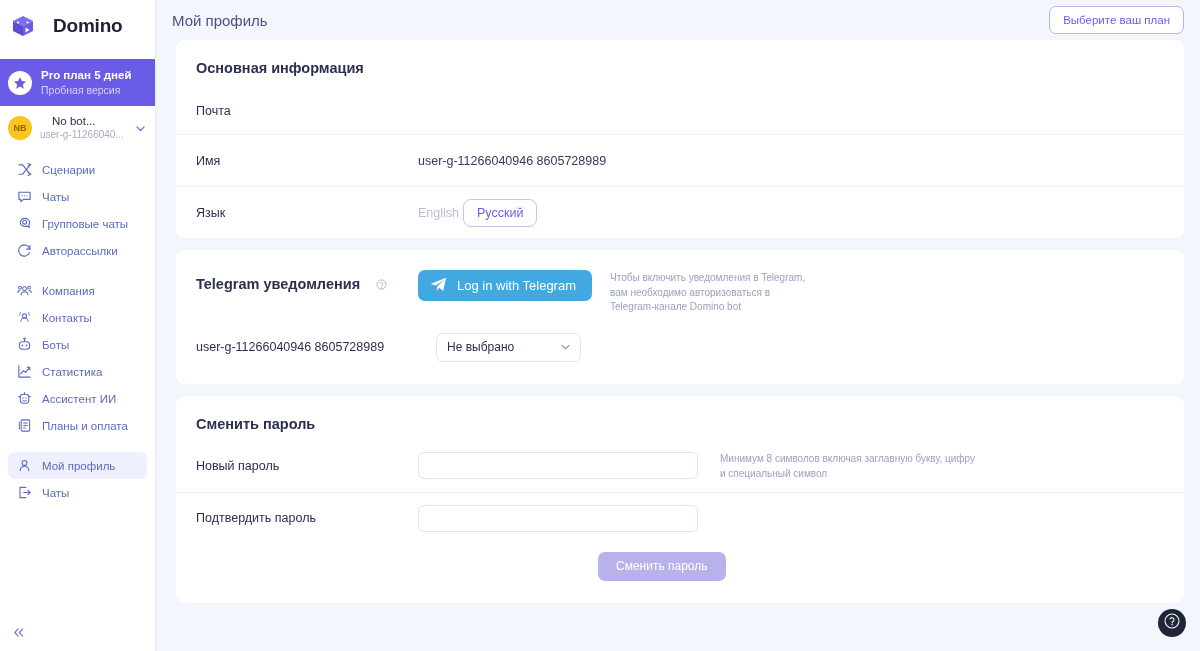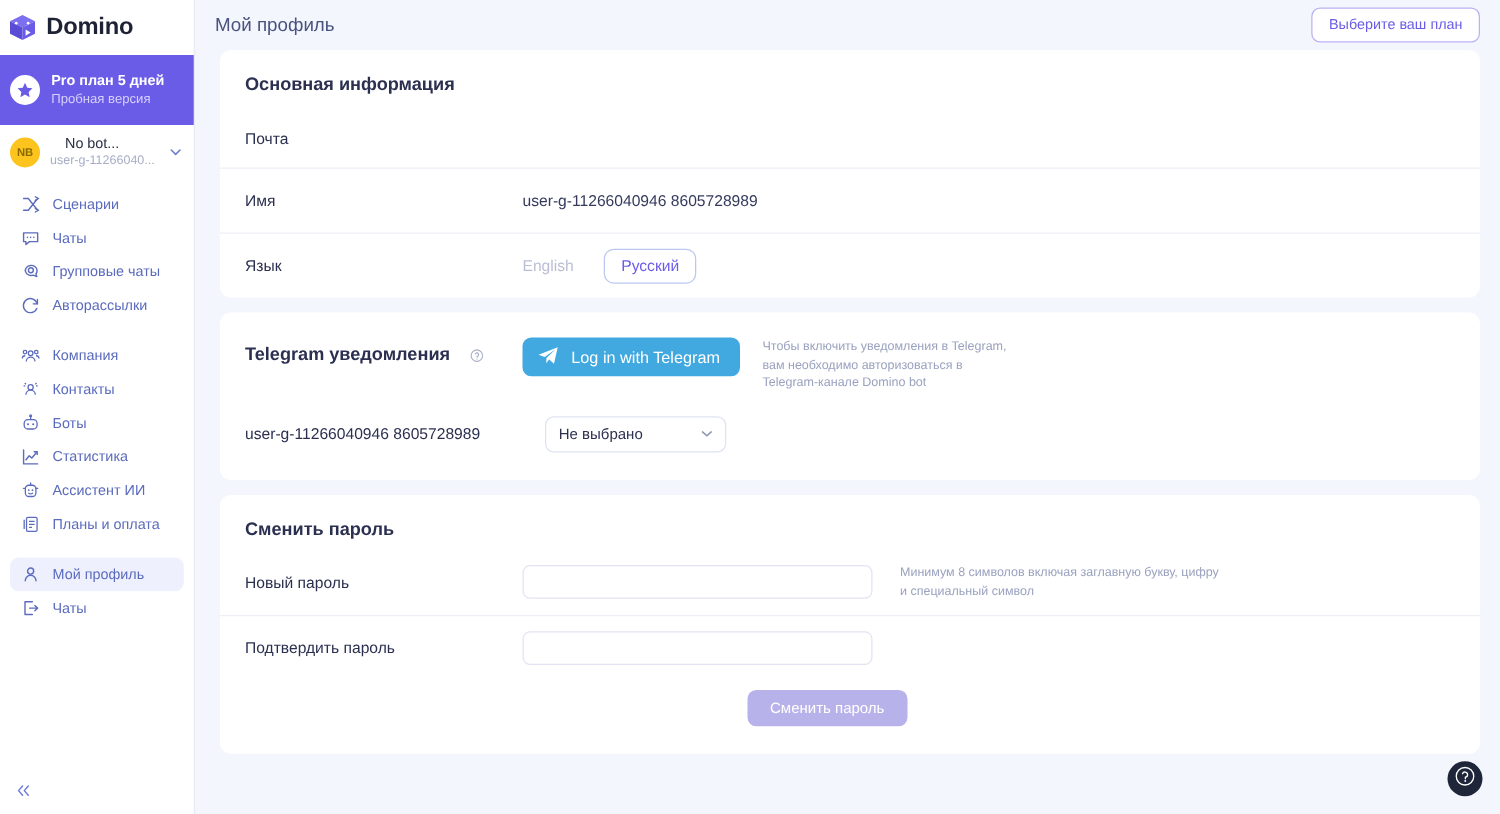--- a/index.html
+++ b/index.html
@@ -14,34 +14,34 @@
   
   .sidebar {
     width: 156px; height: 651px;
     background: #ffffff;
     border-right: 1px solid #e7eaf5;
     display: flex; flex-direction: column;
     position: relative;
     flex: 0 0 156px;
   }
   .brand {
-    height: 44px;
+    height: 52px;
     display: flex; align-items: center;
-    padding-left: 5px; gap: 6px;
+    padding-left: 10px; gap: 17px;
   }
   .brand-logo { width: 26px; height: 26px; display:block; }
   .brand-name {
     font-size: 19px; font-weight: bold; color: #1e2235; letter-spacing: -0.2px;
   }
 
   .plan-banner {
     background: #6b5ce8;
-    height: 56px;
+    height: 47px;
     display: flex; align-items: center;
-    padding-left: 8px; gap: 9px;
+    padding-left: 8px; gap: 9px; margin-top: 7px;
   }
   .plan-star-wrap {
     width: 24px; height: 24px; border-radius: 50%;
     background: #ffffff;
     display: flex; align-items: center; justify-content: center;
     flex: 0 0 24px;
   }
   .plan-text { line-height: 1.15; }
   .plan-title { font-size: 11.5px; font-weight: bold; color: #ffffff; }
   .plan-sub { font-size: 10.5px; color: #d6d0fb; margin-top: 1px; }
@@ -119,21 +119,21 @@
   .row.first { border-top: none; }
   .row-label {
     width: 222px; flex: 0 0 222px;
     font-size: 12.5px; color: #2b3050;
   }
   .row-value { font-size: 12.5px; color: #343a5c; }
 
   
   .card-basic .row.pochta { min-height: 58px; padding-top: 12px; }
 
-  .lang-wrap { display: flex; align-items: center; gap: 24px; }
+  .lang-wrap { display: flex; align-items: center; gap: 4px; }
   .lang-opt { font-size: 12.5px; color: #b9bed4; cursor: pointer; }
   .lang-opt.selected {
     color: #6b5ce8; background: #ffffff;
     border: 1px solid #bcc7f2; border-radius: 8px;
     padding: 6px 13px;
   }
 
   
   .tg-head { display: flex; align-items: flex-start; padding: 20px 20px 18px 20px; }
   .tg-title {

